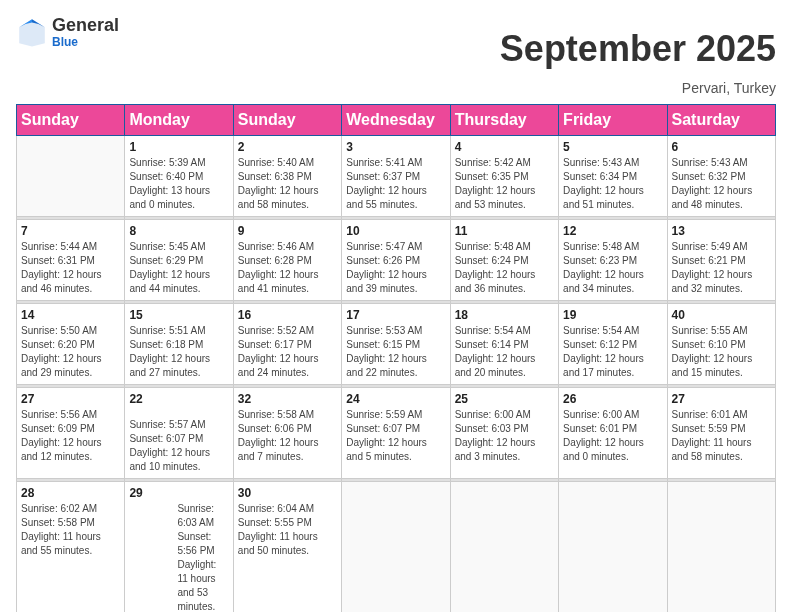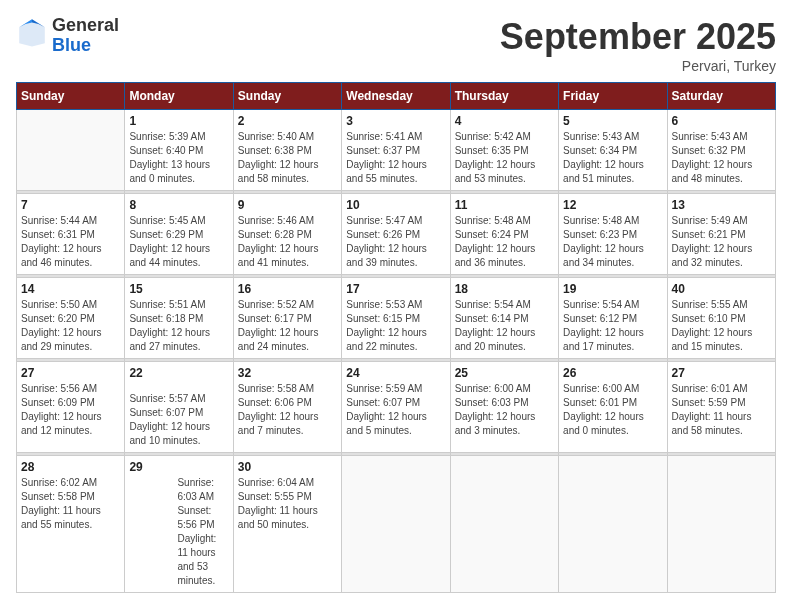--- a/index.html
+++ b/index.html
@@ -30,36 +30,38 @@
       width: 32px;
       height: 32px;
     }
     .title-block {
       text-align: right;
     }
     .month-title {
       font-size: 36px;
       font-weight: bold;
       color: #333;
+      margin-top: 12px;
     }
     .subtitle {
       font-size: 14px;
       color: #555;
+      margin-top: 10px;
     }
     .calendar {
       width: 100%;
       border-collapse: collapse;
       font-size: 11px;
     }
     .calendar thead tr th {
-      background-color: #7f1d1d;
+      background-color: #ec4899;
       color: #fff;
       padding: 6px 4px;
       text-align: left;
-      font-size: 12px;
+      font-size: 16px;
       border: 1px solid #1a5a9f;
     }
     .calendar tbody tr td {
       border: 1px solid #ccc;
       vertical-align: top;
       padding: 4px;
       width: calc(100% / 7);
       min-height: 80px;
       background: #fff;
     }
@@ -83,21 +85,21 @@
 
 <div class="header">
   <div class="logo">
     <svg class="logo-icon" viewBox="0 0 40 40" xmlns="http://www.w3.org/2000/svg">
       <polygon points="20,4 36,14 36,34 20,38 4,34 4,14" fill="#1a6bcc" opacity="0.15"></polygon>
       <polygon points="20,4 36,14 28,10 20,8" fill="#1a6bcc"></polygon>
       <polygon points="20,4 4,14 12,10 20,8" fill="#2a8aee"></polygon>
     </svg>
     <div class="logo-text">
       <span style="font-size:18px;font-weight:bold;color:#333;">General</span>
-      <span style="font-size:18px;font-weight:bold;color:#1a6bcc;">Blue</span>
+      <span style="font-size:12px;font-weight:bold;color:#1a6bcc;">Blue</span>
     </div>
   </div>
   <div class="title-block">
     <div class="month-title">September 2025</div>
     <div class="subtitle">Pervari, Turkey</div>
   </div>
 </div>
 
 <table class="calendar">
   <thead>

